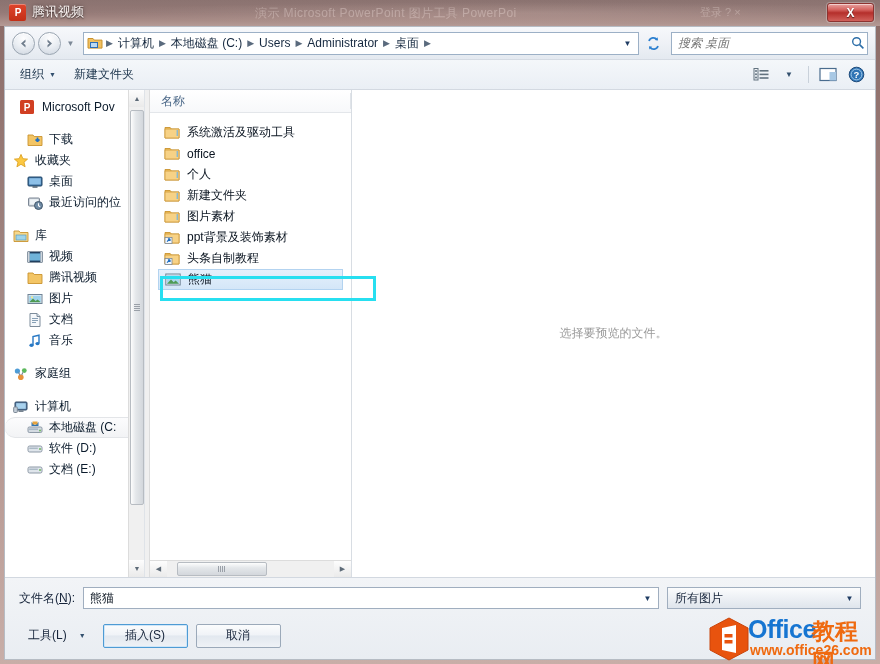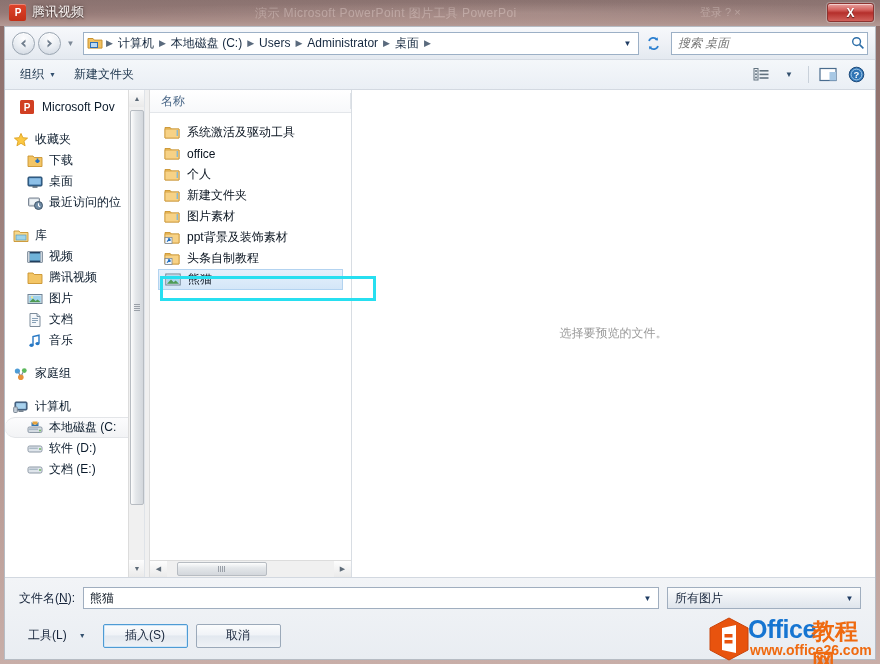--- a/index.html
+++ b/index.html
@@ -475,36 +475,36 @@
               <svg width="16" height="16" viewBox="0 0 16 16">
                 <rect x="1" y="1" width="14" height="14" rx="1.5" fill="#d13f22"></rect>
                 <text x="8" y="12" font-size="10" font-weight="bold" fill="#fff" text-anchor="middle" font-family="Liberation Sans">P</text>
               </svg>
             </span>
             <span class="nav-label">Microsoft Pov</span>
           </div>
 
           <div class="nav-gap"></div>
 
-          <div class="nav-row">
-            <span class="nav-ico">
-              <svg width="16" height="16" viewBox="0 0 16 16">
-                <path d="M8 1.4 L9.9 5.7 L14.6 6.1 L11 9.2 L12.1 13.8 L8 11.3 L3.9 13.8 L5 9.2 L1.4 6.1 L6.1 5.7 Z" fill="#fcc842" stroke="#d99b14" stroke-width=".8"></path>
-              </svg>
-            </span>
-            <span class="nav-label">收藏夹</span>
-          </div>
           <div class="nav-row child">
             <span class="nav-ico">
               <svg width="16" height="16" viewBox="0 0 16 16">
                 <path d="M1 3h5l1.2 1.5H15v9H1z" fill="#f3c565" stroke="#c9932f" stroke-width=".9"></path>
                 <path d="M10.5 5.5v4m0 0 l-2-2m2 2 l2-2" stroke="#1f6fc4" stroke-width="1.7" fill="none"></path>
               </svg>
             </span>
             <span class="nav-label">下载</span>
+          </div>
+          <div class="nav-row">
+            <span class="nav-ico">
+              <svg width="16" height="16" viewBox="0 0 16 16">
+                <path d="M8 1.4 L9.9 5.7 L14.6 6.1 L11 9.2 L12.1 13.8 L8 11.3 L3.9 13.8 L5 9.2 L1.4 6.1 L6.1 5.7 Z" fill="#fcc842" stroke="#d99b14" stroke-width=".8"></path>
+              </svg>
+            </span>
+            <span class="nav-label">收藏夹</span>
           </div>
           <div class="nav-row child">
             <span class="nav-ico">
               <svg width="16" height="16" viewBox="0 0 16 16">
                 <rect x="1" y="3" width="14" height="9" rx="1" fill="#3d6f9e" stroke="#23486b"></rect>
                 <rect x="2.2" y="4.2" width="11.6" height="6.3" fill="#8dc0e8"></rect>
                 <rect x="5.5" y="12.2" width="5" height="1.6" fill="#5b6a78"></rect>
               </svg>
             </span>
             <span class="nav-label">桌面</span>

